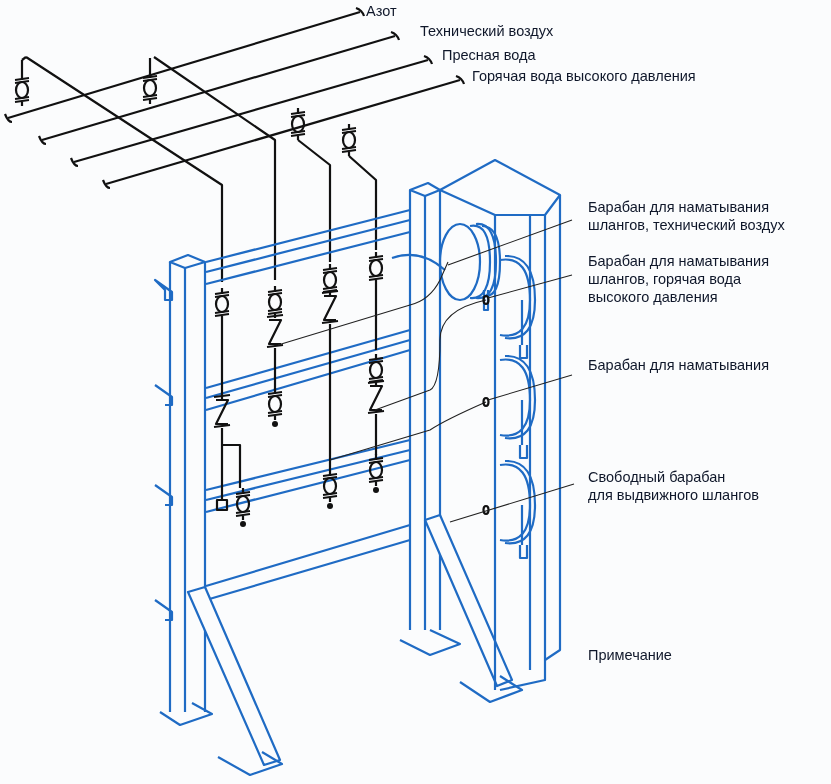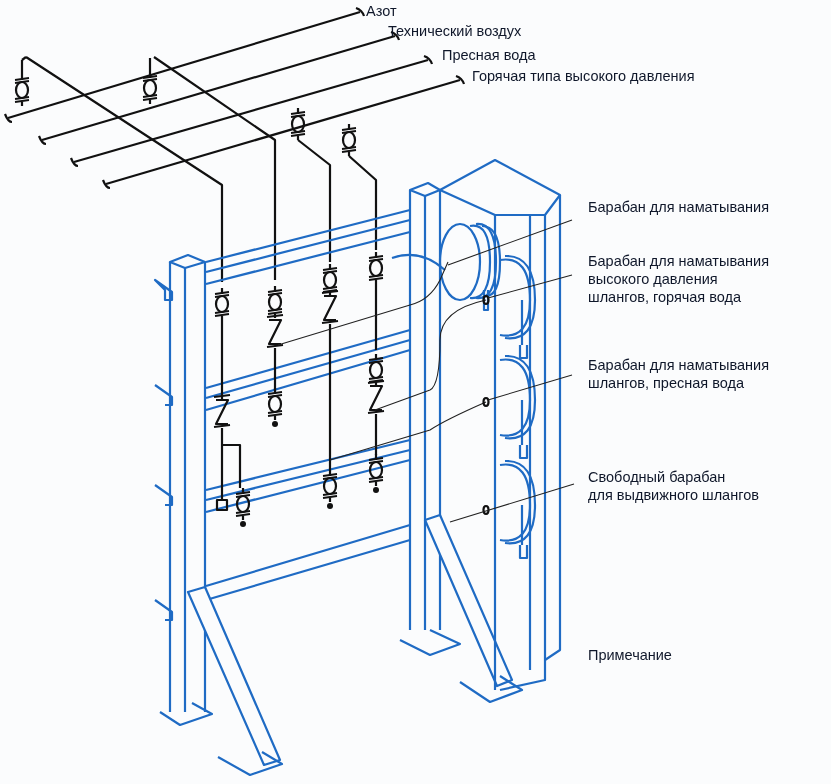--- a/index.html
+++ b/index.html
@@ -176,33 +176,33 @@
 
   <g>
     <line x1="448" y1="265" x2="572" y2="220" class="kt"></line>
     <line x1="488" y1="298" x2="572" y2="275" class="kt"></line>
     <line x1="488" y1="400" x2="572" y2="375" class="kt"></line>
     <line x1="450" y1="522" x2="574" y2="484" class="kt"></line>
   </g>
 </svg>
 
 <div class="lbl" style="left:366px;top:2px;">Азот</div>
-<div class="lbl" style="left:388px;top:22px;">Технический воздух</div>
+<div class="lbl" style="left:420px;top:22px;">Технический воздух</div>
 <div class="lbl" style="left:442px;top:46px;">Пресная вода</div>
-<div class="lbl" style="left:472px;top:67px;">Горячая типа высокого давления</div>
+<div class="lbl" style="left:472px;top:67px;">Горячая вода высокого давления</div>
 
 <div class="lbl" style="left:588px;top:198px;">
   <div>Барабан для наматывания</div>
+  <div>шлангов, технический воздух</div>
 </div>
 <div class="lbl" style="left:588px;top:252px;">
   <div>Барабан для наматывания</div>
+  <div>шлангов, горячая вода</div>
   <div>высокого давления</div>
-  <div>шлангов, горячая вода</div>
 </div>
 <div class="lbl" style="left:588px;top:356px;">
   <div>Барабан для наматывания</div>
-  <div>шлангов, пресная вода</div>
 </div>
 <div class="lbl" style="left:588px;top:468px;">
   <div>Свободный барабан</div>
   <div>для выдвижного шлангов</div>
 </div>
 <div class="lbl" style="left:588px;top:646px;">Примечание</div>
 
 </body></html>

